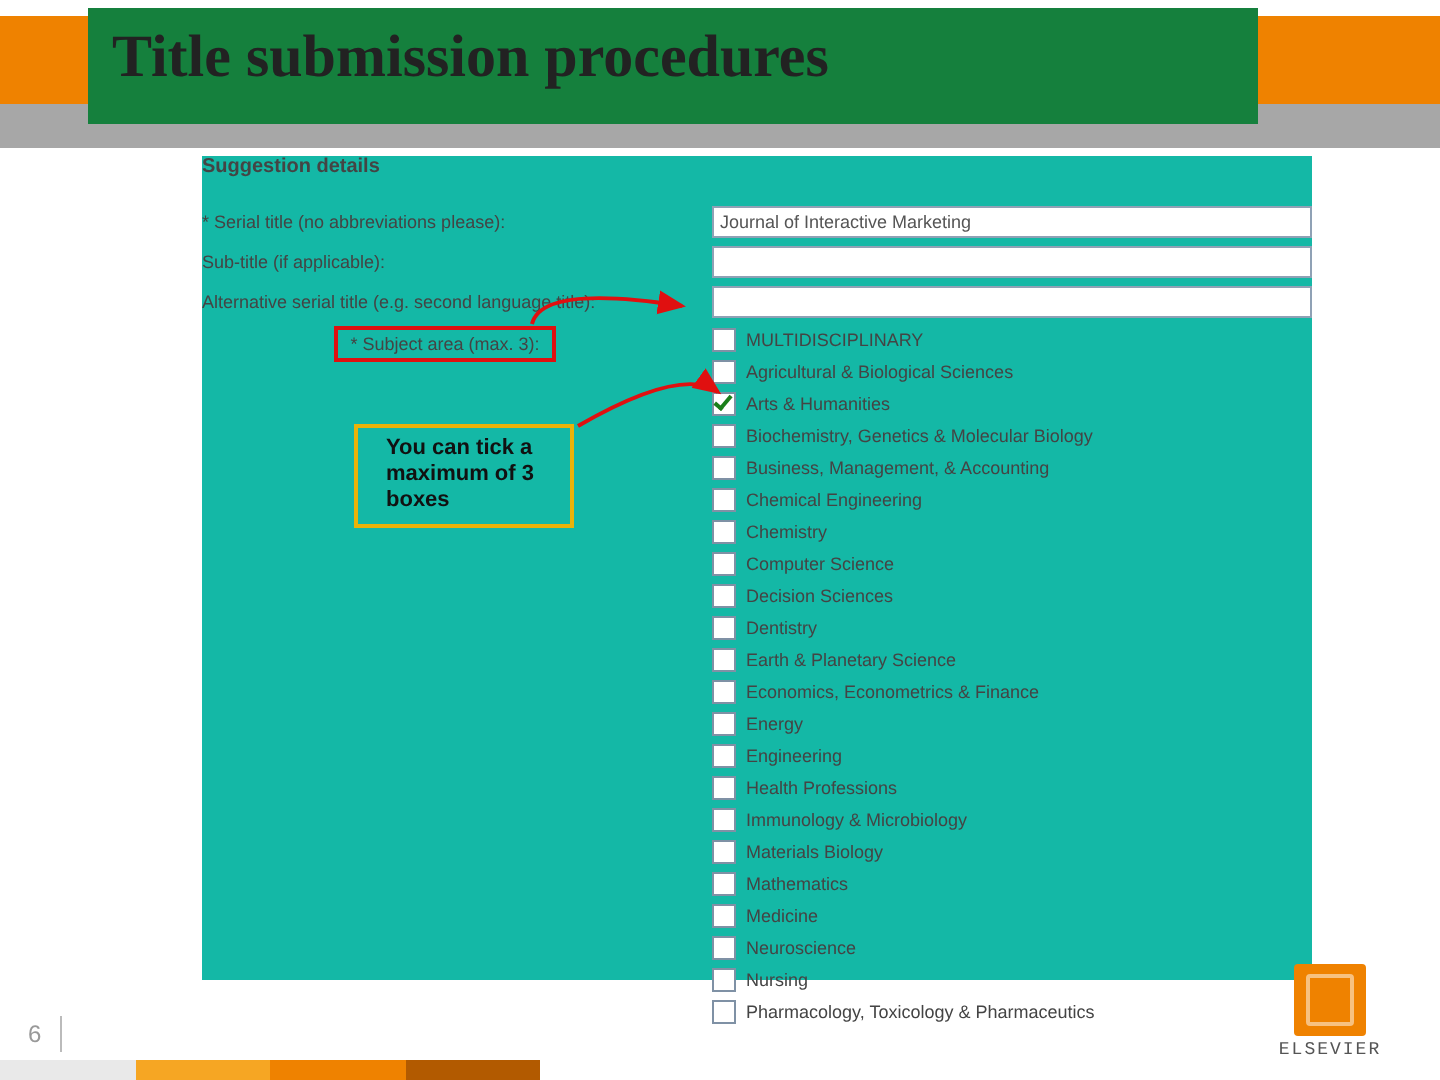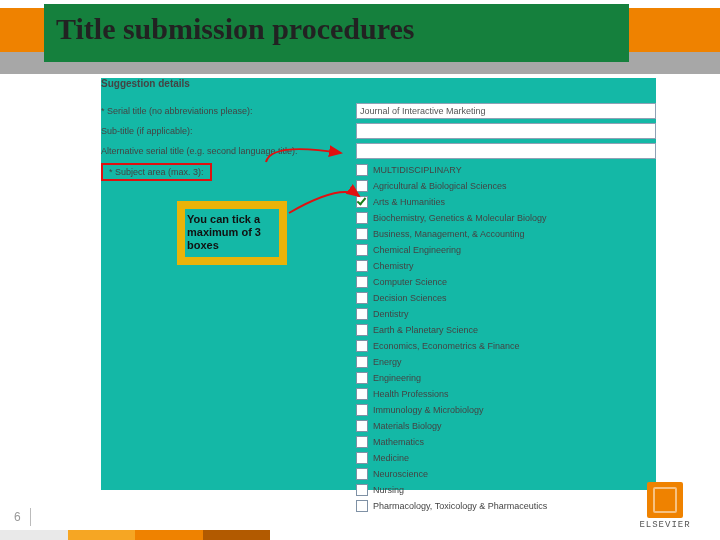--- a/index.html
+++ b/index.html
@@ -64,21 +64,21 @@
     flex: 1;
     height: 16px;
     border: 1px solid #8fa1b5;
     font-size: 9px;
     padding: 0 3px;
     color: #555;
   }
   .subject-row { align-items: flex-start; }
   .subject-label-wrap {
     width: 255px;
-    text-align: left;
+    text-align: center;
     padding-right: 12px;
   }
   .subject-label {
     display: inline-block;
     border: 2px solid #e01010;
     padding: 2px 6px;
     font-size: 9px;
   }
   .cb-col {
     flex: 1;
@@ -104,24 +104,24 @@
     content: "";
     position: absolute;
     left: 2px; top: -1px;
     width: 3px; height: 7px;
     border: solid #1a7f1a;
     border-width: 0 2px 2px 0;
     transform: rotate(40deg);
   }
   .annotation {
     position: absolute;
-    left: 76px; top: 123px;
+    left: 76px; top: 134px;
     width: 110px;
-    border: 8px solid #eab308;
-    padding: 4px 2px;
+    border: 2px solid #eab308;
+    padding: 4px 14px;
     font-size: 11px;
     font-weight: 700;
     color: #111;
     line-height: 1.2;
   }
   .arrow-svg {
     position: absolute;
     left: 0; top: 0;
     pointer-events: none;
   }

